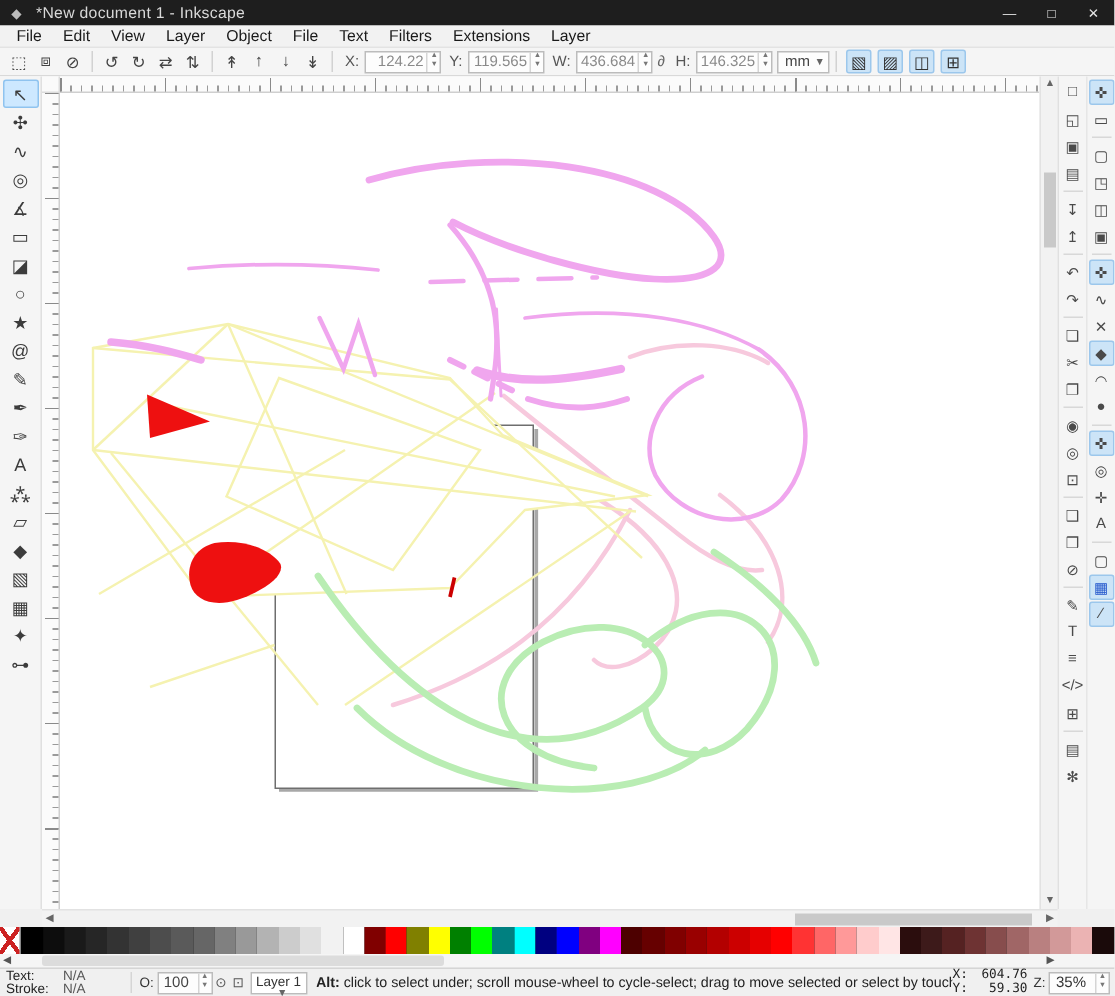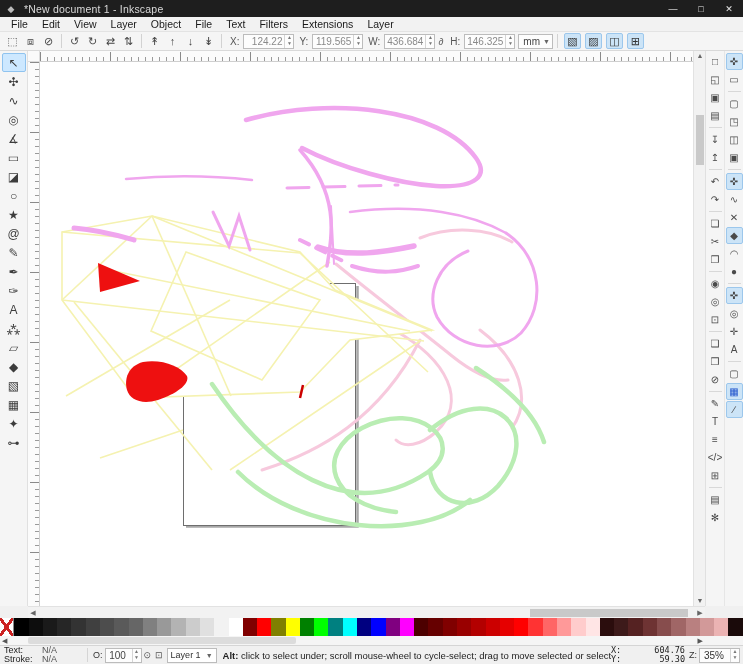--- a/index.html
+++ b/index.html
@@ -106,30 +106,30 @@
   #fillstroke { display:flex; flex-direction:column; justify-content:center; margin-left:4px; line-height:9px; }
   #fillstroke .row { display:flex; }
   #fillstroke .lab { width:30px; color:#222; }
   #fillstroke .na { width:40px; color:#555; margin-left:8px; }
   .sb-sep { width:1px; height:14px; background:#d5d5d5; margin:0 5px; }
   #opacity { display:flex; align-items:center; }
   #opacity .olab { font-size:9px; margin-right:2px; }
   #opacity .fld .val { width:26px; color:#444;text-align:center; }
   .mini-ico { font-size:9px; color:#555; margin:0 2px; }
   #layerbox { display:flex; align-items:center; height:15px; border:1px solid #bcbcbc; background:#fff;
-    font-size:9px; padding:0 3px; margin-left:2px; }
+    font-size:9px; padding:0 3px; margin-left:2px;flex-direction:column; }
   #layerbox .chev { font-size:7px; color:#666; margin-left:5px; }
   #message { flex:1; margin-left:6px; font-size:9.5px; color:#222; white-space:nowrap; overflow:hidden;
     text-overflow:clip; }
   #message b { font-weight:bold; }
   #coords { font-family:"DejaVu Sans Mono", monospace; font-size:8.5px; line-height:9px; text-align:left;
     margin-right:4px; color:#222; }
   #coords .crow { display:flex; }
   #coords .clab { width:12px; }
-  #coords .cval { width:38px; text-align:right;margin-left:24px; }
+  #coords .cval { width:38px; text-align:right; }
   #zoomspin { display:flex; align-items:center; margin-right:3px; }
   #zoomspin .zlab { font-size:9px; margin-right:2px; }
   #zoomspin .fld .val { width:30px; color:#333; text-align:center; }
 </style>
 </head>
 <body>
 
 <div id="app">
 
   <div id="titlebar">

